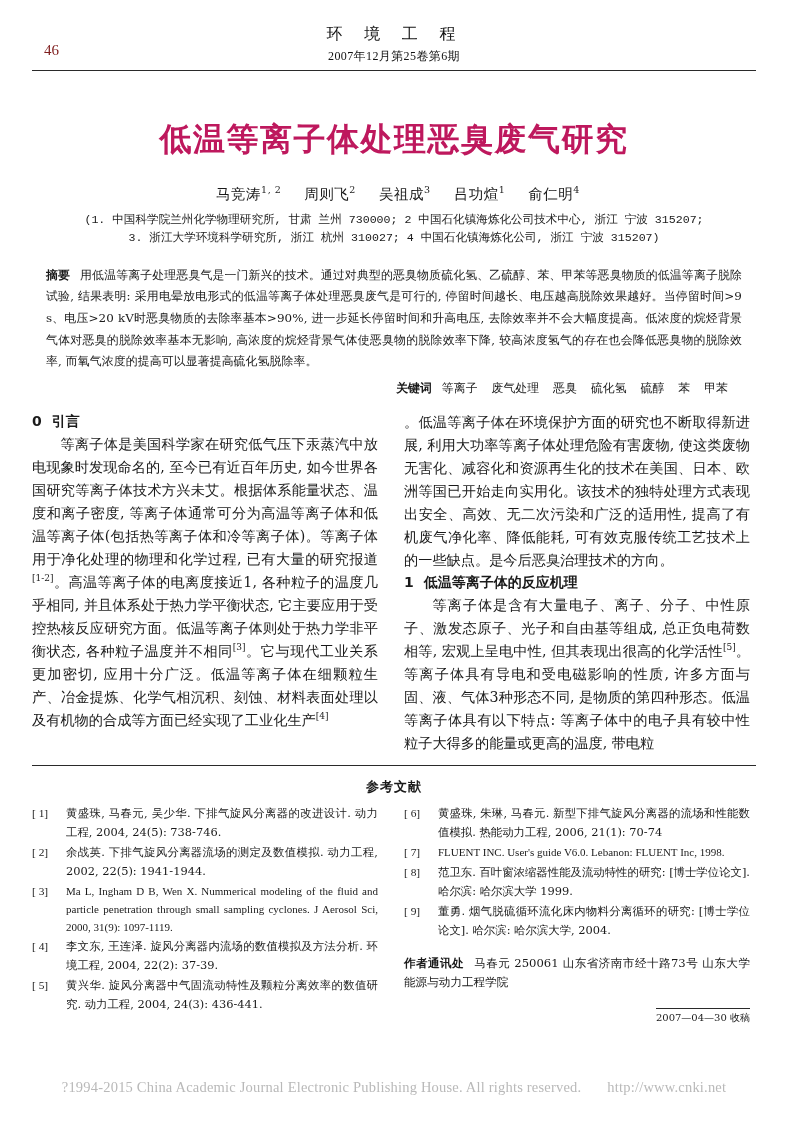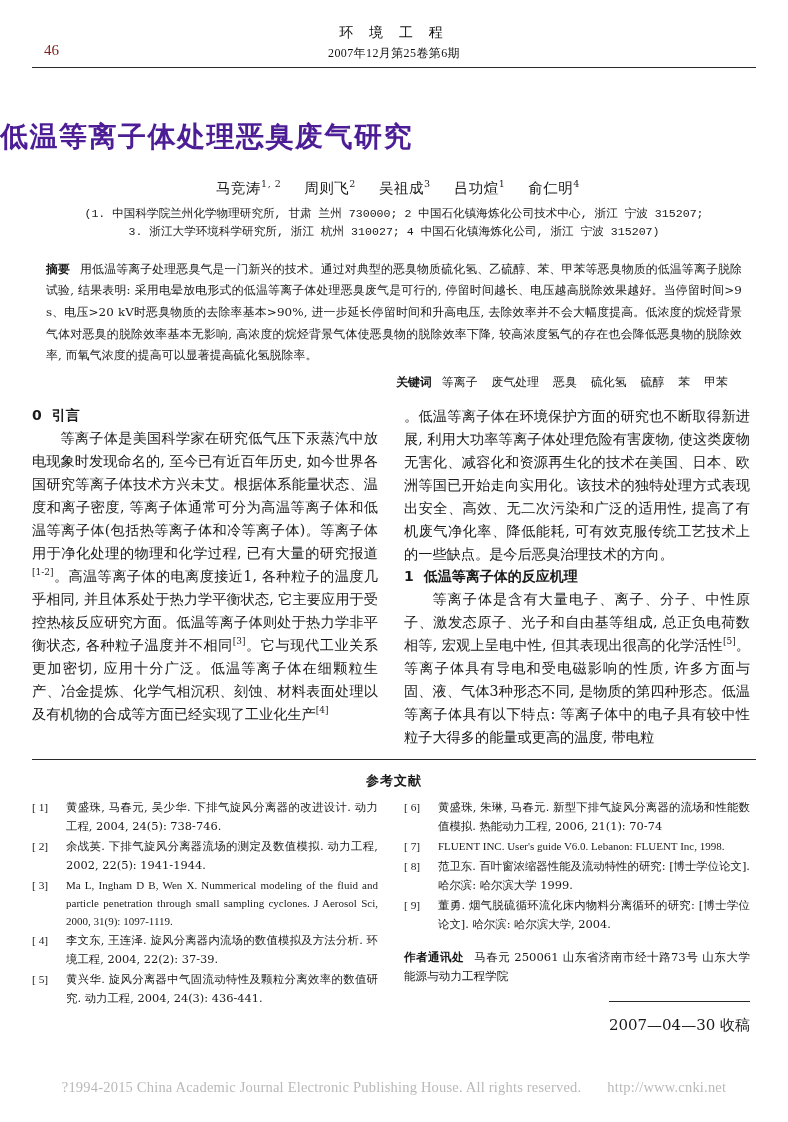--- a/index.html
+++ b/index.html
@@ -35,45 +35,46 @@
     top: 24px;
     font-size: 15px;
     font-family: "Liberation Serif", serif;
     color: #7f1d1d;
   }
   .journal-block {
     text-align: center;
     padding-top: 6px;
   }
   .journal-name {
-    font-size: 14px;
+    font-size: 16px;
     letter-spacing: 6px;
-    font-family: Liberation Sans, sans-serif;
+    font-family: Liberation Mono, monospace;
     color: #111;
   }
   .issue-line {
     font-size: 12px;
     margin-top: 3px;
     letter-spacing: 0.4px;
     font-family: "Liberation Serif", serif;
     color: #111;
   }
   .rule-head {
     border-bottom: 1.6px solid #2a2a2a;
     margin-top: 5px;
   }
 
   
   .title {
-    font-size: 28px;
+    text-align: center;
+    font-size: 32px;
     font-weight: bold;
     letter-spacing: 1.5px;
     margin: 42px 0 0 0;
     font-family: "DejaVu Sans", sans-serif;
-    color: #4c1d95;
+    color: #be185d;
   }
   .authors {
     text-align: center;
     font-size: 14.5px;
     margin-top: 22px;
     letter-spacing: 0.5px;
     font-family: "DejaVu Serif", serif;
     margin-left: 8px;
   }
   .authors .au { margin: 0 9px; }
@@ -183,24 +184,24 @@
     margin-top: 14px;
     text-align: justify;
   }
   .corr .lab { font-weight: bold; font-family: "DejaVu Sans", sans-serif; margin-right: 10px; }
   .recv-wrap {
     margin-top: 14px;
     text-align: right;
   }
   .recv {
     display: inline-block;
-    font-size: 15px;
+    font-size: 10px;
     font-family: "DejaVu Serif", serif;
     border-top: 1.2px solid #2a2a2a;
-    padding-top: 14px;
+    padding-top: 2px;
   }
 
   
   .footer-wm {
     position: absolute;
     left: 0;
     right: 0;
     bottom: 26px;
     text-align: center;
     font-size: 14.5px;

